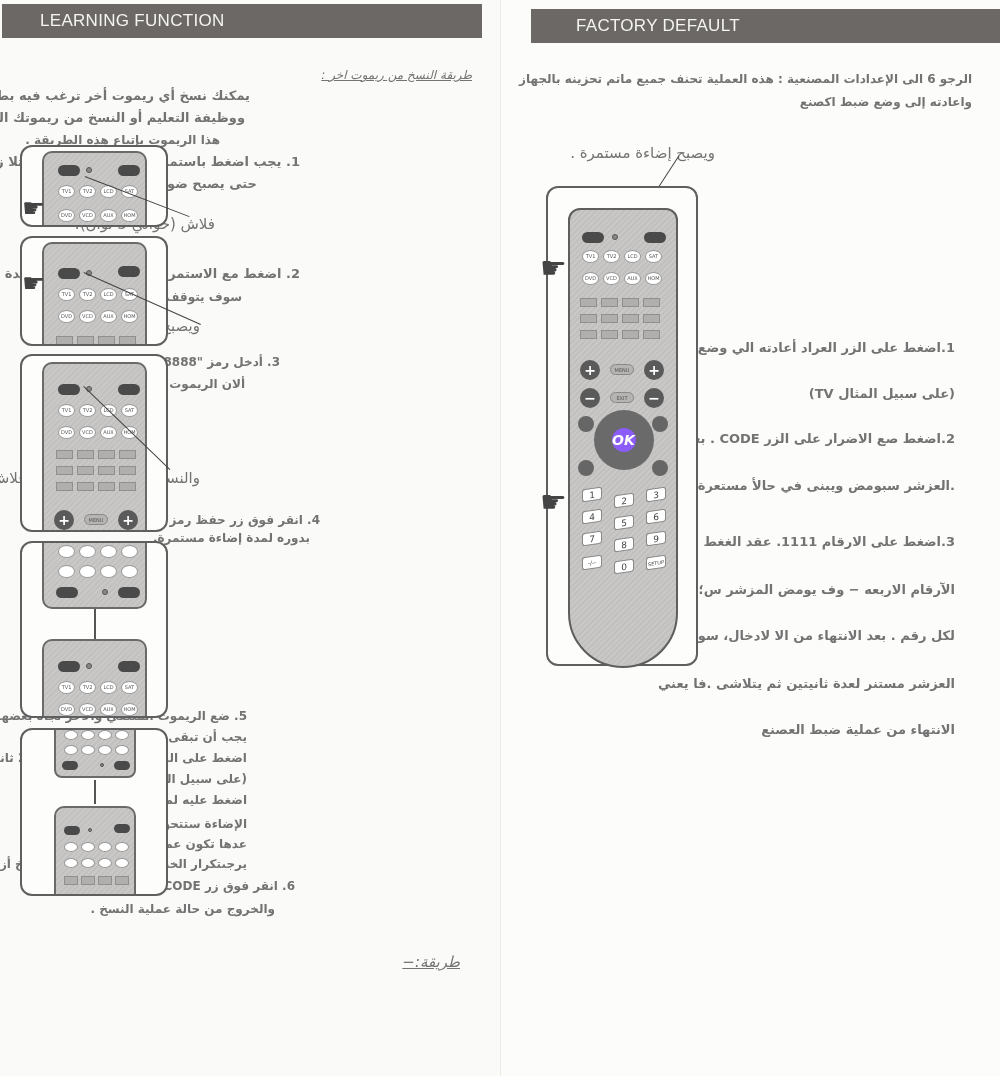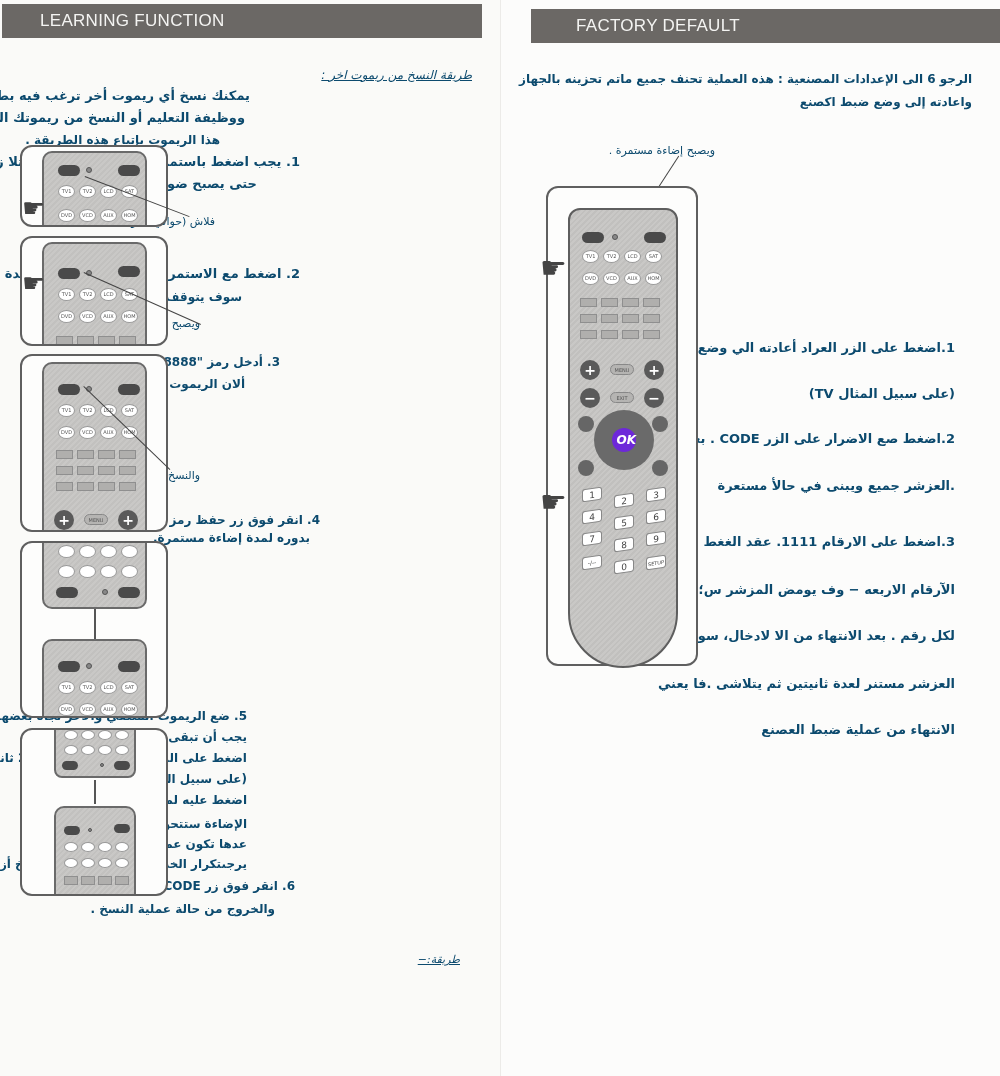--- a/index.html
+++ b/index.html
@@ -4,40 +4,40 @@
 <style>
   * { box-sizing: border-box; margin: 0; padding: 0; }
   html, body { width: 1000px; height: 1076px; background: #fbfbfa; overflow: hidden; }
   body { position: relative; font-family: "DejaVu Sans", sans-serif; color: #2b2b2b; }
   .page-left { position: absolute; left: 0; top: 0; width: 500px; height: 1076px; background: #fafaf8; padding-left: 19px; }
   .page-right { position: absolute; left: 500px; top: 0; width: 500px; height: 1076px; background: #fcfcfb; border-left: 1px solid #ecebe8; }
   .header-bar { position: absolute; height: 34px; background: #6b6865; color: #f4f4f2; font-family: "Liberation Sans", sans-serif; font-size: 17px; letter-spacing: 0.3px; line-height: 34px; }
   .hb-left { left: 2px; top: 4px; width: 480px; padding-left: 38px; }
   .hb-right { left: 30px; top: 9px; width: 470px; padding-left: 45px; }
 
-  .ar { position: absolute; direction: rtl; text-align: center; font-family: "DejaVu Sans", sans-serif; color: #0c4a6e; white-space: nowrap; }
+  .ar { position: absolute; direction: rtl; text-align: center; font-family: "DejaVu Sans", sans-serif; color: #737373; white-space: nowrap; }
   .ar.b { font-weight: bold; }
-  .ar.s { font-size: 11px; }
+  .ar.s { font-size: 15px; }
   .ar.m { font-size: 12px; }
   .ar.l { font-size: 13px; }
   .underline { text-decoration: underline; font-style: italic; }
 
   .box { position: absolute; border: 2px solid #5f5f5f; border-radius: 12px; background: #fdfdfc; overflow: hidden; }
   .remote { position: absolute; background: repeating-linear-gradient(135deg, #c9c8c6 0 2px, #c2c1bf 2px 4px); border: 2px solid #6a6a6a; border-radius: 10px 10px 4px 4px; }
   .btn-dark { position: absolute; width: 22px; height: 11px; background: #4a4a4a; border-radius: 6px; }
   .btn-white { position: absolute; width: 17px; height: 13px; background: #fff; border-radius: 50%; border: 1px solid #999; font-size: 5px; line-height: 11px; text-align: center; color: #555; }
   .led { position: absolute; width: 6px; height: 6px; border-radius: 50%; background: #888; border: 1px solid #555; }
   .leader { position: absolute; height: 1px; background: #444; transform-origin: 0 0; }
   .finger { position: absolute; font-size: 26px; color: #444; }
   .connector { position: absolute; width: 2px; background: #555; }
 
   .big-remote { position: absolute; left: 568px; top: 208px; width: 110px; height: 460px; background: repeating-linear-gradient(135deg, #c9c8c6 0 2px, #c1c0be 2px 4px); border: 2px solid #5e5e5e; border-radius: 12px 12px 55px 55px; }
   .numkey { position: absolute; width: 20px; height: 13px; background: #fff; border: 1px solid #888; border-radius: 3px; font-size: 9px; text-align: center; line-height: 12px; color: #444; transform: skewY(-8deg); }
   .okpad { position: absolute; width: 60px; height: 60px; left: 24px; top: 200px; border-radius: 50%; background: #6a6a6a; }
-  .okbtn { position: absolute; left: 18px; top: 18px; width: 24px; height: 24px; border-radius: 50%; background: #6d28d9; color: #fff; font-size: 12px; font-weight: bold; text-align: right; line-height: 24px; font-style: italic; }
+  .okbtn { position: absolute; left: 18px; top: 18px; width: 24px; height: 24px; border-radius: 50%; background: #8b5cf6; color: #fff; font-size: 14px; font-weight: bold; text-align: left; line-height: 24px; font-style: italic; }
   .round-dark { position: absolute; width: 16px; height: 16px; border-radius: 50%; background: #666; }
   .volbtn { position: absolute; width: 20px; height: 20px; border-radius: 50%; background: #5a5a5a; color: #fff; font-size: 14px; text-align: center; line-height: 20px; font-weight: bold; }
   .pillbtn { position: absolute; width: 24px; height: 11px; border-radius: 6px; background: #b5b4b2; border: 1px solid #888; font-size: 5px; text-align: center; line-height: 10px; color: #555; }
   .sqbtn { position: absolute; width: 17px; height: 9px; background: #b0afad; border: 1px solid #8f8f8f; font-size: 5px; text-align: center; line-height: 8px; color: #444; }
 </style>
 </head>
 <body>
 
 <div class="page-left">
   <div class="header-bar hb-left">LEARNING FUNCTION</div>
@@ -218,21 +218,21 @@
 
   <div class="ar m b" style="right:28px; top:72px;">الرجو 6 الى الإعدادات المصنعية : هذه العملية تحنف جميع ماتم تحزينه بالجهاز</div>
   <div class="ar m b" style="right:28px; top:95px;">واعادته إلى وضع ضبط اكصنع</div>
 
   <div class="ar s" style="right:285px; top:144px;">ويصبح إضاءة مستمرة .</div>
   <div class="leader" style="left:124px; top:238px; width:98px; transform: rotate(-57deg);"></div>
 
   <div class="ar l b" style="right:45px; top:340px;">1.اضغط على الزر العراد أعادته الي وضع الممنع</div>
   <div class="ar l b" style="right:45px; top:386px;">(على سبيل المثال TV)</div>
   <div class="ar l b" style="right:45px; top:431px;">2.اضغط صع الاضرار على الزر CODE . بعد ثانيتين</div>
-  <div class="ar l b" style="right:45px; top:478px;">.العزشر جميع ويبنى في حالأ مستعرة</div>
+  <div class="ar l b" style="right:45px; top:478px;">.العزشر سبومض ويبنى في حالأ مستعرة</div>
   <div class="ar l b" style="right:45px; top:534px;">3.اضغط على الارقام 1111. عقد الغغط لغل رقم من</div>
   <div class="ar l b" style="right:45px; top:582px;">الآرقام الاربعه − وف يومض المزشر س؛وادة</div>
   <div class="ar l b" style="right:45px; top:628px;">لكل رقم . بعد الانتهاء من الا لادخال، سوف يكون</div>
   <div class="ar l b" style="right:45px; top:676px;">العزشر مستنر لعدة ثانيتين ثم يتلاشى .فا يعني</div>
   <div class="ar l b" style="right:45px; top:722px;">الانتهاء من عملية ضبط العصنع</div>
 
   <div class="box" style="left:45px; top:186px; width:152px; height:480px;"></div>
 </div>
 
 <div class="big-remote">

